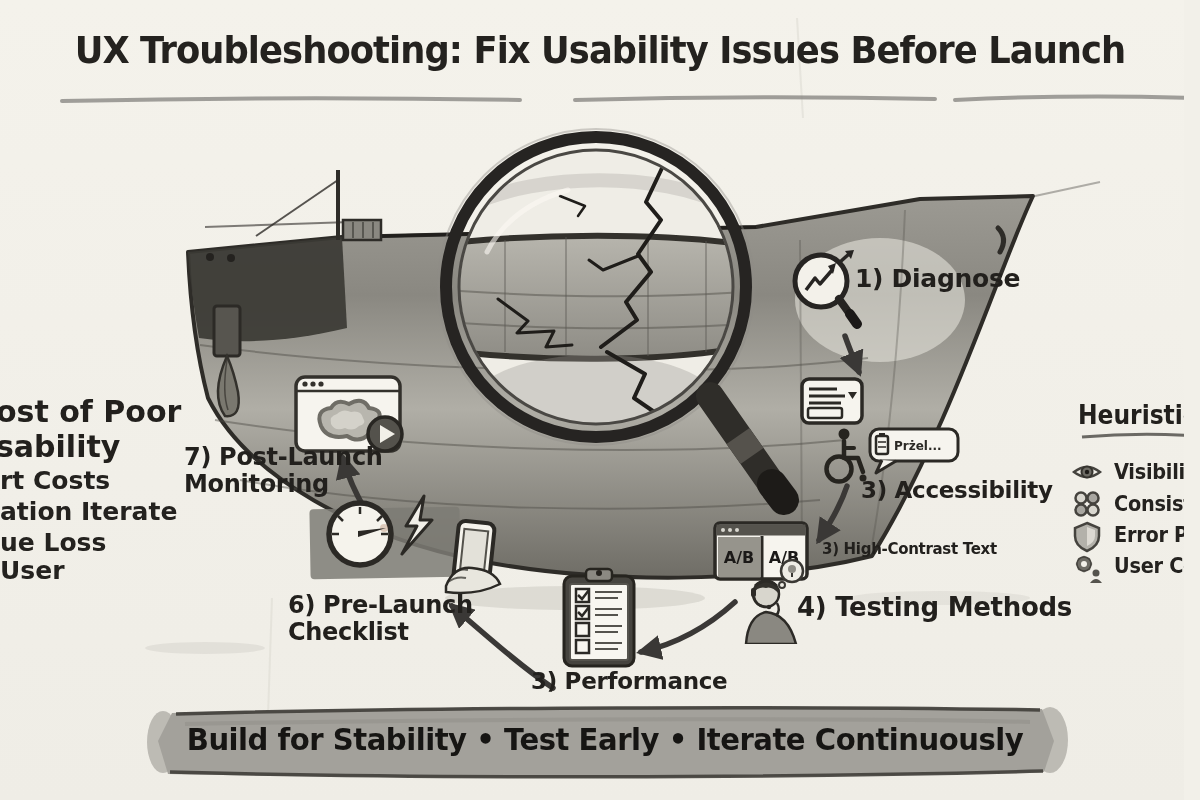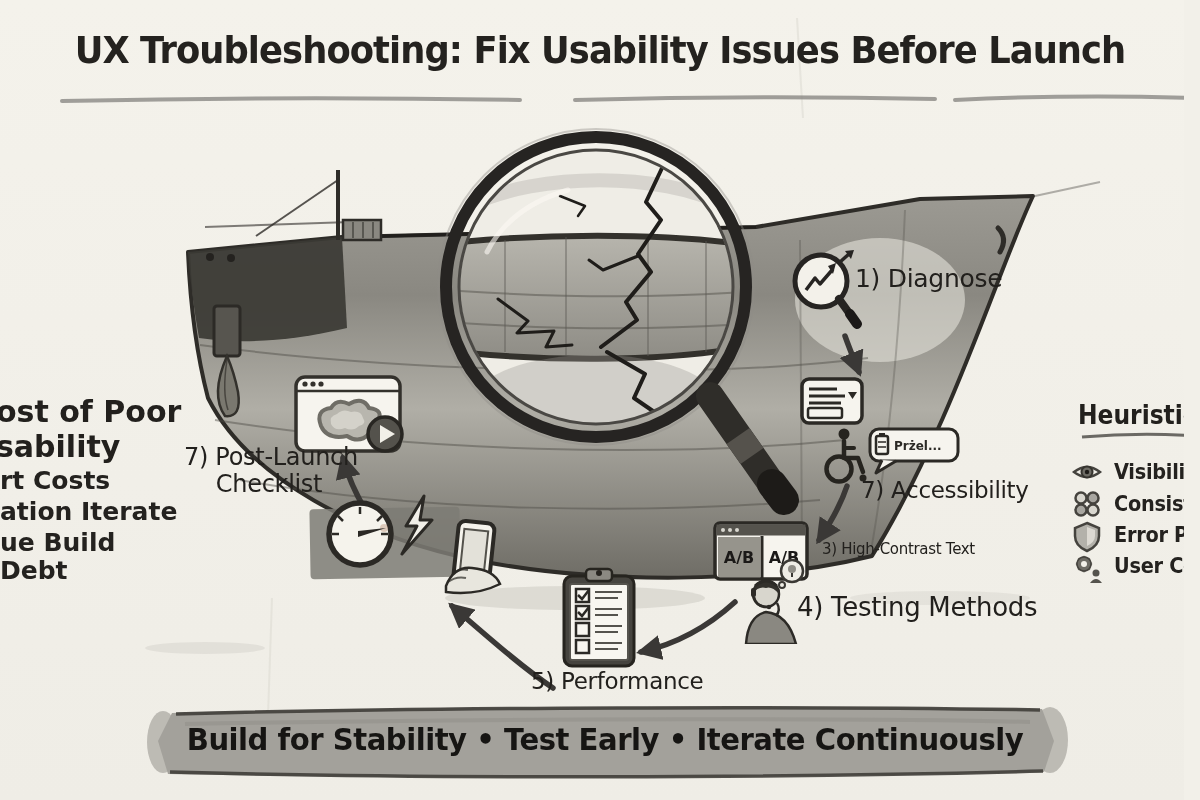--- a/index.html
+++ b/index.html
@@ -4,22 +4,22 @@
 <style>
   html,body{margin:0;padding:0;}
   body{width:1200px;height:800px;overflow:hidden;background:#f2f0e9;
        font-family:"DejaVu Sans","Liberation Sans",sans-serif;}
   .stage{position:absolute;inset:0;width:1184px;height:800px;overflow:hidden;
          background:linear-gradient(#f4f2eb,#efede6);}
   .bg{position:absolute;left:0;top:0;}
   .title{position:absolute;left:0;top:28px;width:1200px;text-align:center;
          font-size:38px;font-weight:700;letter-spacing:-1px;color:#24221f;
          transform:scaleX(.93);white-space:nowrap;}
-  .lbl{position:absolute;font-weight:400;color:#22201d;white-space:nowrap;letter-spacing:-.3px;}
-  .lbl.two{text-align:center;line-height:27px;}
+  .lbl{position:absolute;font-weight:700;color:#22201d;white-space:nowrap;letter-spacing:-.3px;}
+  .lbl.two{text-align:left;line-height:27px;}
   .lp-head{position:absolute;left:-4px;top:394px;font-size:30px;font-weight:700;
            line-height:35px;color:#22201d;}
   .lp-item{position:absolute;left:0;font-size:25px;font-weight:700;color:#24221f;white-space:nowrap;}
   .rp-head{position:absolute;left:1078px;top:400px;font-size:26px;font-weight:700;color:#22201d;
            white-space:nowrap;transform:scaleX(.9);transform-origin:left;}
   .rp-row{position:absolute;left:1072px;width:200px;height:30px;}
   .rp-row .ic{position:absolute;left:0;top:0;}
   .rp-row .tx{position:absolute;left:42px;top:2px;font-size:21px;font-weight:600;color:#24221f;
               white-space:nowrap;transform:scaleX(.92);transform-origin:left;letter-spacing:-.3px;}
   .banner-text{position:absolute;left:150px;top:722px;width:910px;text-align:center;
@@ -166,22 +166,22 @@
 
   <div class="title">UX Troubleshooting: Fix Usability Issues Before Launch</div>
 
   <div>
     <div class="lp-head">
       <div>ost of Poor</div>
       <div>sability</div>
     </div>
     <div class="lp-item" style="top:466px">rt Costs</div>
     <div class="lp-item" style="top:497px">ation Iterate</div>
-    <div class="lp-item" style="top:528px">ue Build</div>
-    <div class="lp-item" style="top:556px">Debt</div>
+    <div class="lp-item" style="top:528px">ue Loss</div>
+    <div class="lp-item" style="top:556px">User</div>
   </div>
 
   <div>
     <div class="rp-head">Heuristic Pr</div>
     <div class="rp-row" style="top:458px">
       <svg class="ic" width="30" height="28" viewBox="0 0 30 28">
         <path d="M2,14 Q15,4 28,14 Q15,24 2,14 Z" stroke="#45433e" stroke-width="2.5" fill="#f0eee7"></path>
         <circle cx="15" cy="14" r="5.5" fill="#6e6c65" stroke="#35332e" stroke-width="2"></circle>
         <circle cx="15" cy="14" r="2.2" fill="#1d1b18"></circle>
       </svg>
@@ -247,21 +247,21 @@
   </svg>
   <svg class="icon" style="left:868px;top:427px" width="96" height="50" viewBox="0 0 96 50">
     <rect x="2" y="2" width="88" height="32" rx="9" stroke="#2b2925" stroke-width="3" fill="#f6f4ee"></rect>
     <path d="M14,33 L8,46 L28,34" stroke="#2b2925" stroke-width="3" fill="#f6f4ee" stroke-linejoin="round"></path>
     <rect x="11" y="6" width="6" height="3" fill="#2b2925"></rect>
     <rect x="8" y="9" width="12" height="18" rx="2" stroke="#2b2925" stroke-width="2.5" fill="none"></rect>
     <line x1="10" y1="15" x2="18" y2="15" stroke="#2b2925" stroke-width="1.5"></line>
     <line x1="10" y1="20" x2="18" y2="20" stroke="#2b2925" stroke-width="1.5"></line>
     <text x="26" y="23" font-size="12" font-weight="bold" fill="#2b2925">Prżel...</text>
   </svg>
-  <div class="lbl" style="left:861px;top:477px;font-size:23px">7) Accessibility</div>
+  <div class="lbl" style="left:861px;top:477px;font-size:23px">3) Accessibility</div>
 
   <svg class="icon" style="left:712px;top:520px" width="98" height="62" viewBox="0 0 98 62">
     <rect x="3" y="3" width="92" height="56" rx="5" stroke="#2b2925" stroke-width="3.5" fill="#f6f4ee"></rect>
     <rect x="4.5" y="4.5" width="89" height="11" fill="#55534d"></rect>
     <circle cx="11" cy="10" r="2" fill="#d9d7cf"></circle>
       <circle cx="18" cy="10" r="2" fill="#d9d7cf"></circle>
       <circle cx="25" cy="10" r="2" fill="#d9d7cf"></circle>
     <rect x="6" y="17" width="42" height="40" fill="#96948c"></rect>
     <line x1="50" y1="16" x2="50" y2="58" stroke="#2b2925" stroke-width="3"></line>
     <text x="27" y="43" font-size="16" font-weight="bold" fill="#1b1918" text-anchor="middle">A/B</text>
@@ -303,21 +303,21 @@
       <line x1="37" y1="26" x2="64" y2="26"></line>
         <line x1="37" y1="32" x2="60" y2="32"></line>
       <line x1="37" y1="43" x2="64" y2="43"></line>
         <line x1="37" y1="49" x2="60" y2="49"></line>
       <line x1="37" y1="60" x2="64" y2="60"></line>
         <line x1="37" y1="66" x2="60" y2="66"></line>
       <line x1="37" y1="77" x2="64" y2="77"></line>
         <line x1="37" y1="83" x2="60" y2="83"></line>
     </g>
   </svg>
-  <div class="lbl" style="left:531px;top:668px;font-size:23px">5) Performance</div>
+  <div class="lbl" style="left:531px;top:668px;font-size:23px">3) Performance</div>
 
   <svg class="icon" style="left:296px;top:492px" width="215" height="108" viewBox="0 0 215 108">
     <rect x="14" y="16" width="150" height="70" rx="4" fill="#7d7b74" opacity=".85" transform="rotate(-1 89 51)"></rect>
     <circle cx="64" cy="42" r="31" fill="#f5f3ec" stroke="#2b2925" stroke-width="5.5"></circle>
     <g stroke="#2b2925" stroke-width="2.5">
       <line x1="64" y1="15" x2="64" y2="22"></line>
         <line x1="86" y1="24" x2="81" y2="29"></line>
       <line x1="92" y1="42" x2="85" y2="42"></line>
         <line x1="42" y1="24" x2="47" y2="29"></line>
       <line x1="36" y1="42" x2="43" y2="42"></line>
@@ -326,32 +326,36 @@
     <polygon points="62,45 62,39 90,36" fill="#2b2925"></polygon>
     <path d="M128,4 L110,34 L121,34 L106,62 L136,28 L124,28 Z" fill="#f1efe8" stroke="#2b2925" stroke-width="3" stroke-linejoin="round"></path>
     <g transform="rotate(6 178 60)">
       <rect x="160" y="30" width="36" height="62" rx="7" fill="#f5f3ec" stroke="#2b2925" stroke-width="4"></rect>
       <rect x="166" y="38" width="24" height="40" fill="#e3e1d9" stroke="#54524c" stroke-width="2"></rect>
       <circle cx="178" cy="85" r="2.2" fill="#54524c"></circle>
     </g>
     <path d="M150,94 Q158,74 176,76 Q198,78 204,92 Q180,104 150,100 Z" fill="#e8e6de" stroke="#2b2925" stroke-width="2.5"></path>
     <path d="M158,82 Q164,76 172,78 M152,90 Q160,84 170,86" stroke="#2b2925" stroke-width="2" fill="none" opacity=".7"></path>
   </svg>
+  <div class="lbl two" style="left:288px;top:592px;width:160px;font-size:24px">
+    <div>6) Pre-Launch</div>
+    <div>Checklist</div>
+  </div>
 
   <svg class="icon" style="left:293px;top:374px" width="114" height="82" viewBox="0 0 114 82">
     <rect x="3" y="3" width="104" height="74" rx="9" fill="#f6f4ee" stroke="#33312c" stroke-width="3.5"></rect>
     <line x1="3" y1="17" x2="107" y2="17" stroke="#33312c" stroke-width="2.5"></line>
     <circle cx="12" cy="10" r="2.6" fill="#33312c"></circle>
       <circle cx="20" cy="10" r="2.6" fill="#33312c"></circle>
       <circle cx="28" cy="10" r="2.6" fill="#33312c"></circle>
     <path d="M28,52 Q22,36 38,34 Q44,24 56,30 Q70,22 76,34 Q92,36 84,48 Q92,60 76,60 Q66,70 54,62 Q34,66 28,52 Z" fill="#b8b6ae" stroke="#6f6d66" stroke-width="4"></path>
     <path d="M38,50 Q36,42 44,40 Q50,34 58,38 Q68,36 70,44 Q74,50 66,52 Q60,58 52,54 Q42,58 38,50 Z" fill="#d7d5cd" opacity=".9"></path>
     <circle cx="92" cy="60" r="17" fill="#54524c" stroke="#282622" stroke-width="3.5"></circle>
     <polygon points="87,51 87,69 102,60" fill="#f1efe8"></polygon>
   </svg>
   <div class="lbl two" style="left:184px;top:444px;width:170px;font-size:24px">
     <div>7) Post-Launch</div>
-    <div>Checklist</div>
+    <div>Monitoring</div>
   </div>
 
   <div class="banner-text">Build for Stability • Test Early • Iterate Continuously</div>
 
 </div>
 
 </body></html>

